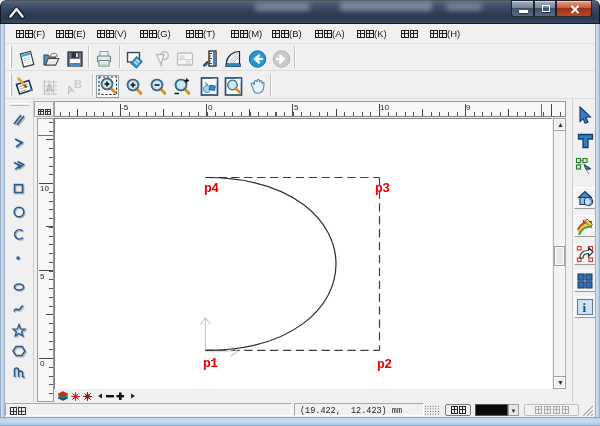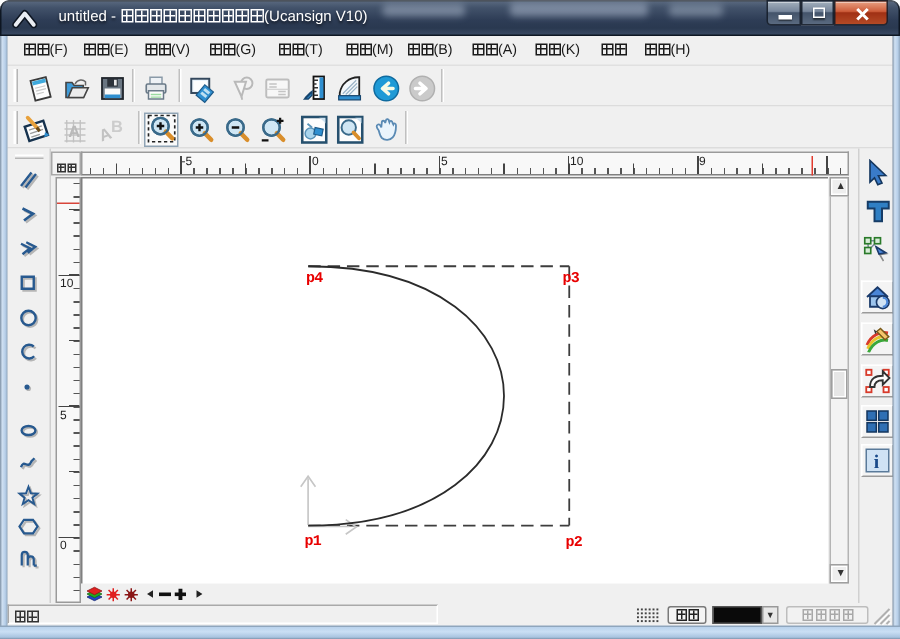--- a/index.html
+++ b/index.html
@@ -47,21 +47,21 @@
     background-image:
       repeating-linear-gradient(to bottom,#444 0 1px,transparent 1px 87.5px),
       repeating-linear-gradient(to bottom,#444 0 1px,transparent 1px 43.75px),
       repeating-linear-gradient(to bottom,#555 0 1px,transparent 1px 8.75px);
     background-size:14px 100%,7px 100%,4.5px 100%;
     background-position:100% 64px,100% 20.2px,100% 2.7px;
     background-repeat:no-repeat;}
   .vnum{position:absolute;font-size:8px;color:#222;}
   
   #canvas{left:54px;top:118px;width:498px;height:271px;background:#fff;border-top:1px solid #808080;border-left:1px solid #808080;}
-  .plbl{position:absolute;color:#e80000;font-family:"Liberation Mono",monospace;font-size:10px;font-weight:bold;letter-spacing:-.5px;}
+  .plbl{position:absolute;color:#e80000;font-family:"Liberation Mono",monospace;font-size:13px;font-weight:bold;letter-spacing:-.5px;}
   
   #vsb{left:553px;top:118px;width:13px;height:271px;background:#f3f3f3;border:1px solid #b4b4b4;}
   .sbtn{position:absolute;background:#eee;border:1px solid #9f9f9f;box-shadow:inset 0 0 0 1px #fff;}
   .thumb{position:absolute;background:#e6e6e6;border:1px solid #9f9f9f;box-shadow:inset 0 0 0 1px #fff;}
   #tabstrip{left:54px;top:389px;width:512px;height:13px;background:#f0f0f0;border-top:1px solid #8c8c8c;}
   #hsb{position:absolute;left:249px;top:0px;width:258px;height:12px;background:#f3f3f3;border:1px solid #b4b4b4;}
   .arr{position:absolute;font-size:7px;color:#333;}
   
   #status{left:5px;top:402px;width:590px;height:15px;background:#f0f0f0;font-size:9px;color:#222;}
   .fld{position:absolute;top:1px;height:13px;border:1px solid;border-color:#a9a9a9 #fff #fff #a9a9a9;}
@@ -76,21 +76,20 @@
 <div id="win">
 
   <div id="title" class="abs"></div>
   <div class="abs" style="left:255px;top:3px;width:55px;height:8px;background:rgba(205,218,235,.40);border-radius:3px;filter:blur(2.5px);"></div>
     <div class="abs" style="left:340px;top:2px;width:92px;height:9px;background:rgba(205,218,235,.42);border-radius:3px;filter:blur(2.5px);"></div>
   <div class="abs" style="left:446px;top:3px;width:36px;height:8px;background:rgba(205,218,235,.36);border-radius:3px;filter:blur(2.5px);"></div>
   <svg class="abs" style="left:8px;top:5px;" width="17" height="14" viewBox="0 0 17 14">
     <path d="M2.5 11.5 L8.5 4 L14.5 11.5" fill="none" stroke="#0e1622" stroke-width="4.6" stroke-linecap="round" stroke-linejoin="round"></path>
       <path d="M2.5 11.5 L8.5 4 L14.5 11.5" fill="none" stroke="#e9edf3" stroke-width="2.6" stroke-linecap="round" stroke-linejoin="round"></path>
   </svg>
-  <div id="titletext" class="abs">untitled - <span class="c cw"></span><span class="c cw"></span><span class="c cw"></span><span class="c cw"></span><span class="c cw"></span><span class="c cw"></span><span class="c cw"></span><span class="c cw"></span><span class="c cw"></span><span class="c cw"></span>(Ucansign V10)</div>
   <div id="bmin" class="cap">
       <div style="position:absolute;left:7px;top:9px;width:9px;height:2.5px;background:#fff;box-shadow:0 1px 1px rgba(0,0,0,.5);"></div>
     </div>
   <div id="bmax" class="cap">
       <div style="position:absolute;left:7px;top:4px;width:8px;height:7px;border:1.6px solid #fff;box-shadow:0 1px 1px rgba(0,0,0,.5);"></div>
     </div>
   <div id="bcls" class="cap">
       <svg style="position:absolute;left:13px;top:4px;" width="10" height="9" viewBox="0 0 10 9">
         <path d="M1.5 1 L8.5 8 M8.5 1 L1.5 8" stroke="#fff" stroke-width="2"></path>
       </svg>
@@ -430,20 +429,23 @@
         <rect x="24" y="1.5" width="2.6" height="7.5" fill="#111"></rect>
         <rect x="21.5" y="4" width="7.5" height="2.4" fill="#111"></rect>
         <path d="M36 2.5 L40 5 L36 7.5 Z" fill="#222"></path>
       </svg>
     </div>
 
   <div id="status" class="abs">
     <div class="fld" style="left:0px;width:287px;">
         <span style="position:absolute;left:3px;top:2px;color:#333;"><span class="c" style="width:7.5px;height:8px;"></span><span class="c" style="width:7.5px;height:8px;"></span></span>
       </div>
+    <div class="fld" style="left:289px;width:130px;">
+        <span style="position:absolute;left:5px;top:1.5px;font-family:'Liberation Mono',monospace;font-size:8.5px;">(19.422,&nbsp;&nbsp;12.423) mm</span>
+      </div>
     <div class="fld" style="left:421px;width:167px;border-color:transparent;"></div>
   </div>
   <div id="statusextras">
       <div class="abs" style="left:424px;top:405px;width:16px;height:11px;background-image:radial-gradient(circle,#444 40%,transparent 45%);background-size:2.6px 2.6px;"></div>
       <div class="abs" style="left:445px;top:403.5px;width:26px;height:12.5px;border:1px solid #7a7a7a;border-radius:2px;background:#f4f4f4;color:#222;display:flex;align-items:center;justify-content:center;">
         <span class="c" style="width:7px;height:7.5px;"></span>
         <span class="c" style="width:7px;height:7.5px;"></span>
       </div>
       <div class="abs" style="left:475px;top:403.5px;width:33px;height:12.5px;border:1px solid #555;background:#0a0a0a;"></div>
       <div class="abs" style="left:508px;top:403.5px;width:11px;height:12.5px;border:1px solid #9a9a9a;background:#e8e8e8;color:#333;font-size:6px;text-align:center;line-height:12px;">▼</div>

